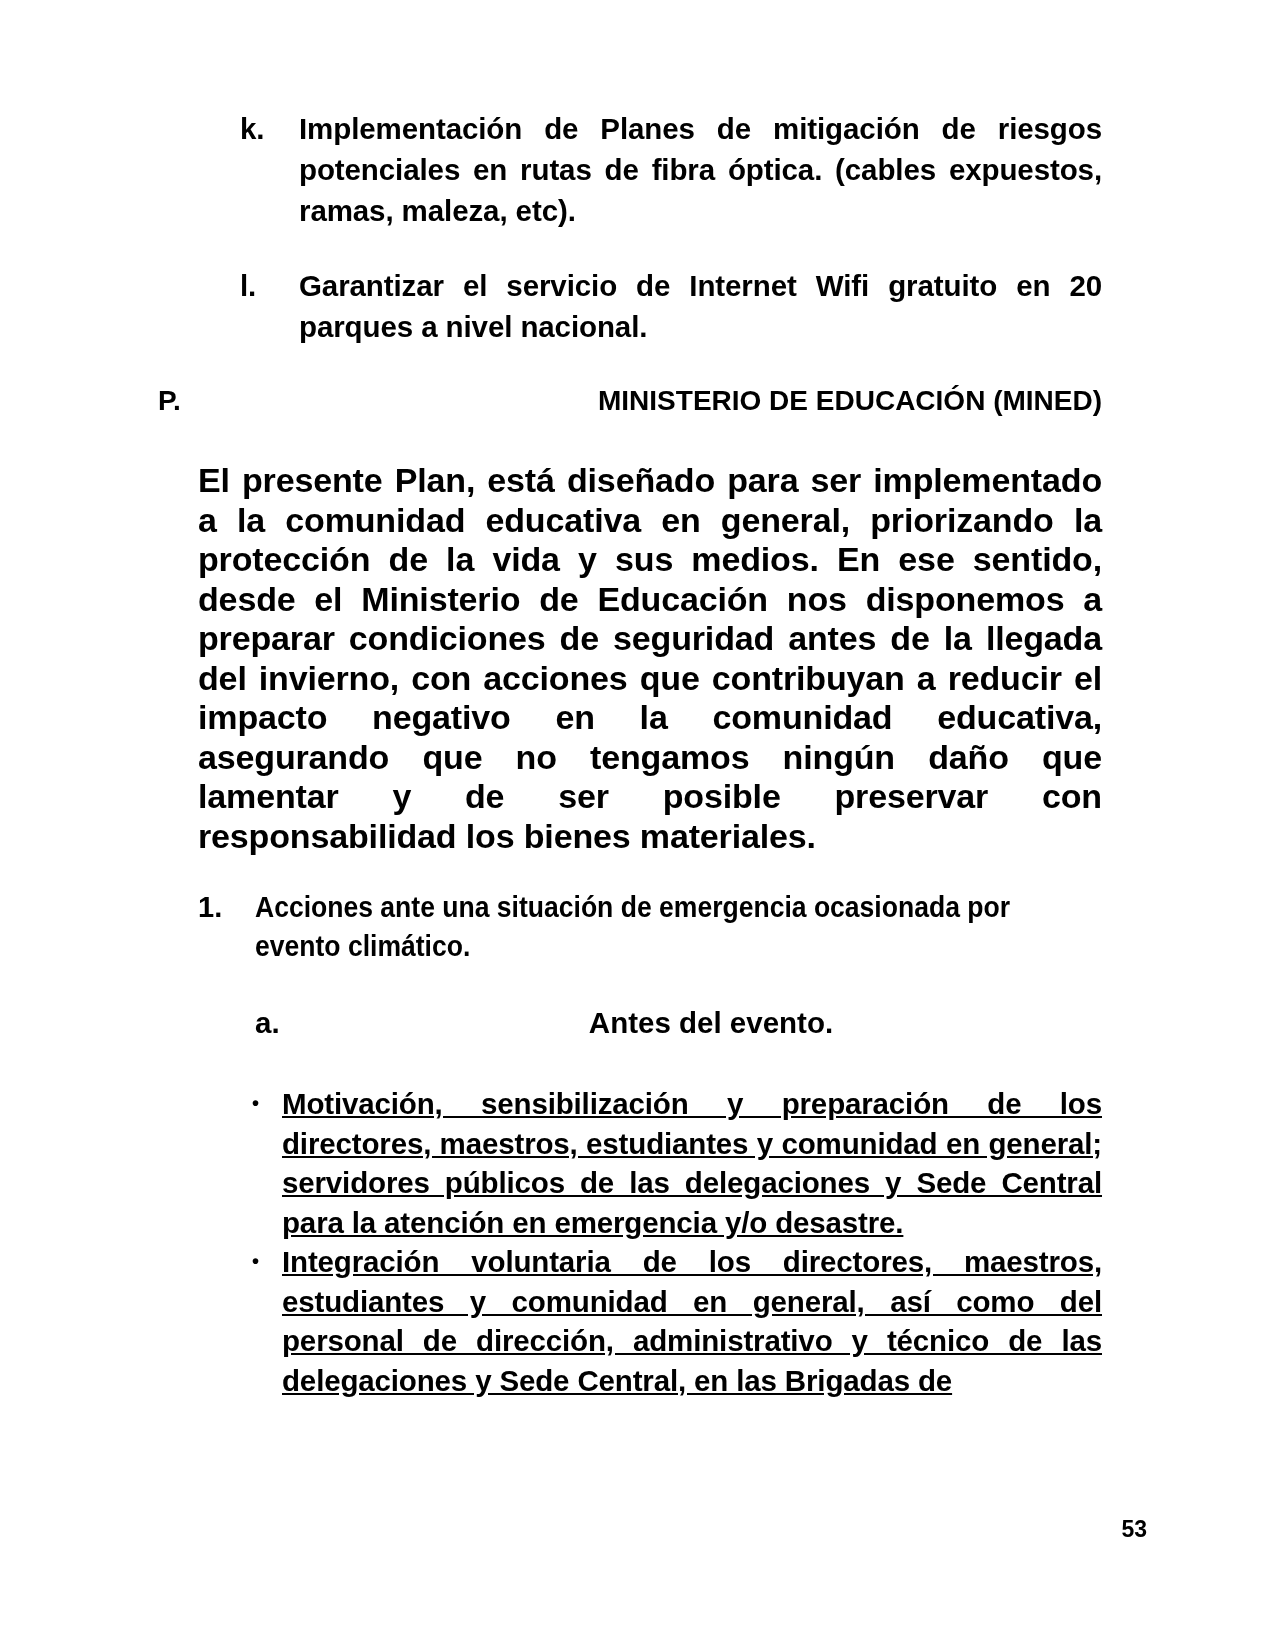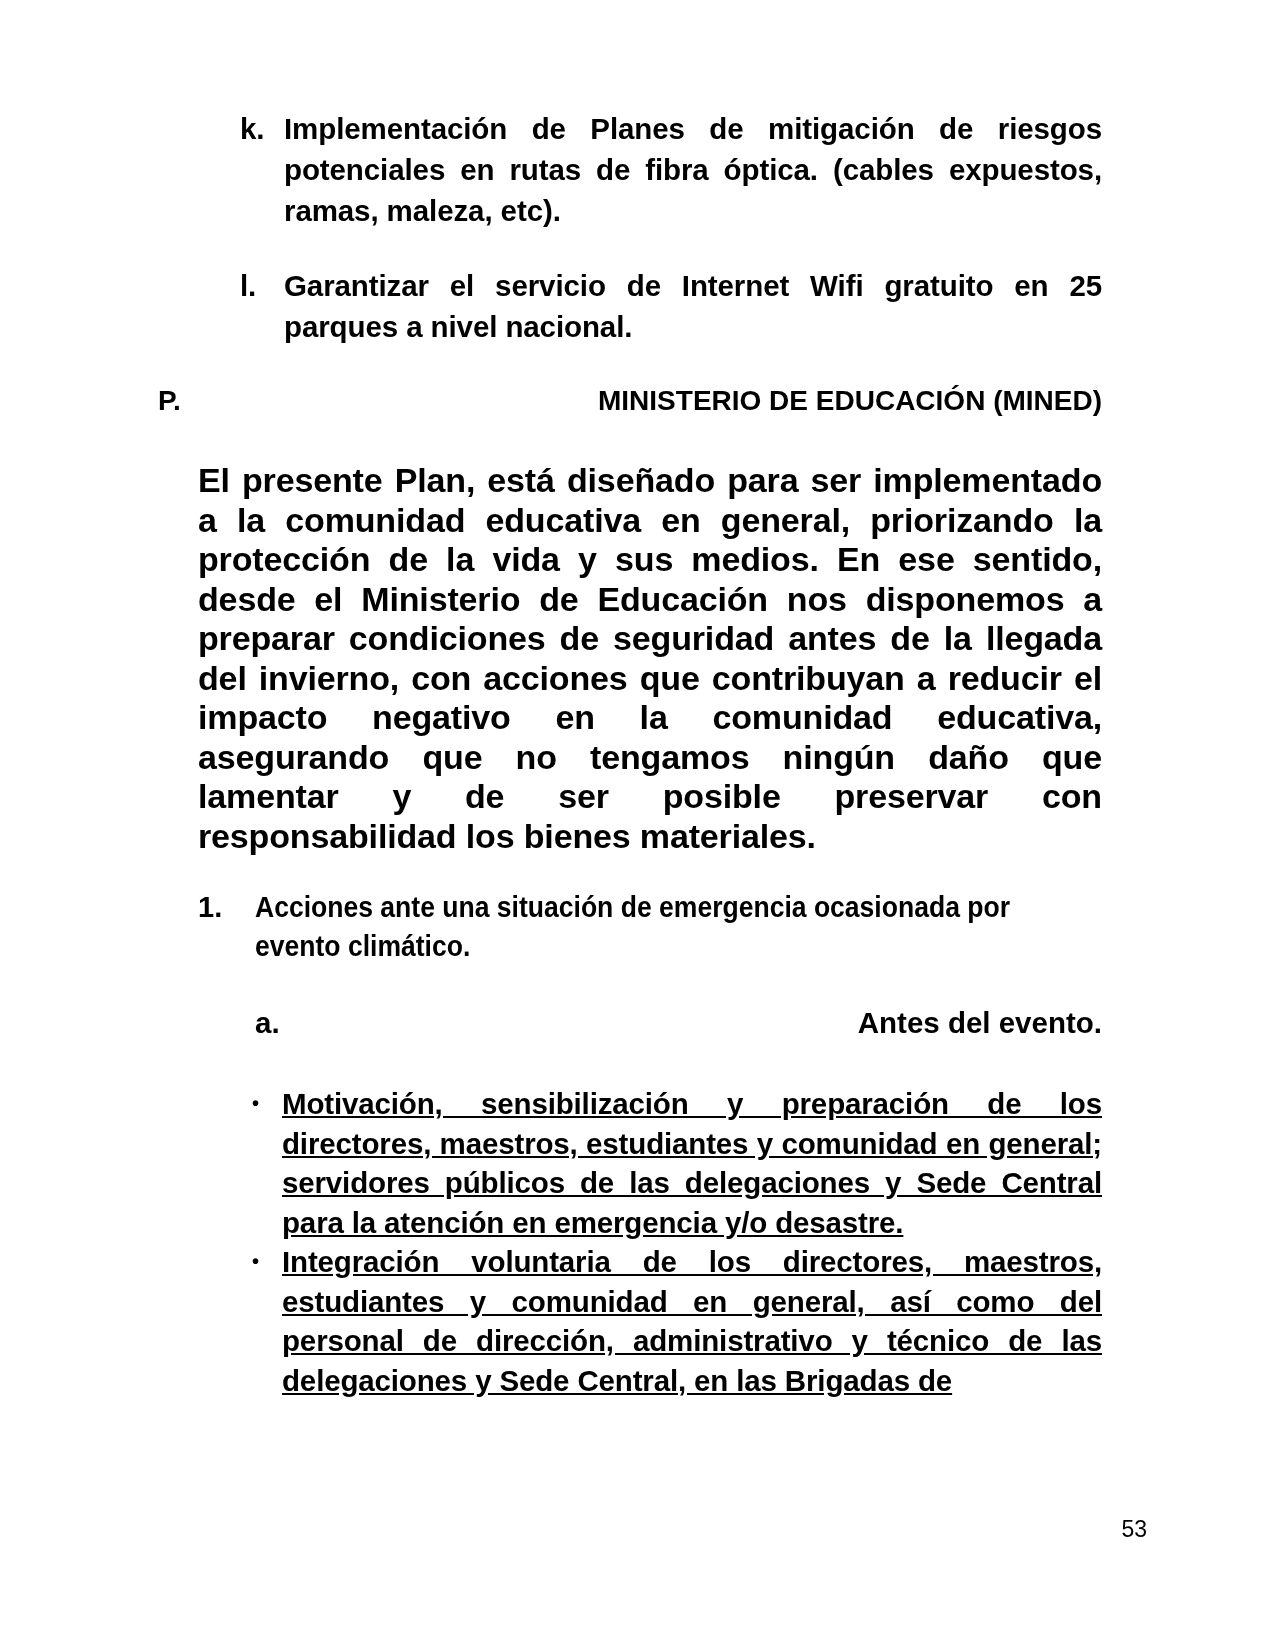--- a/index.html
+++ b/index.html
@@ -35,20 +35,21 @@
     flex: 0 0 auto;
     width: 44px;
     text-align: left;
     font-weight: bold;
   }
   .letter-item .body {
     flex: 1 1 auto;
     text-align: justify;
     text-justify: inter-word;
     font-weight: bold;
+    margin-left: 15px;
   }
 
   
   #item-k {
     left: 240px;
     top: 108px;
     width: 862px;
     font-size: 29.5px;
     line-height: 41px;
     letter-spacing: -0.1px;
@@ -131,21 +132,21 @@
     display: flex;
     align-items: flex-start;
     font-weight: bold;
   }
   #sub-item-a .marker {
     flex: 0 0 auto;
     width: 65px;
   }
   #sub-item-a .body {
     flex: 1 1 auto;
-    text-align: right;
+    text-align: center;
   }
 
   
   #bullet-list {
     left: 252px;
     top: 1084px;
     width: 850px;
     font-size: 29.5px;
     line-height: 39.5px;
     font-weight: bold;
@@ -169,37 +170,37 @@
     letter-spacing: -0.15px;
     text-decoration: underline;
   }
 
   
   #page-number {
     position: absolute;
     right: 128px;
     top: 1516px;
     font-size: 23px;
-    font-weight: normal;
+    font-weight: bold;
     text-align: right;
   }
 </style>
 </head>
 <body>
 
 <div class="page">
 
   <div class="blk letter-item" id="item-k">
     <span class="marker">k.</span>
     <span class="body">Implementación de Planes de mitigación de riesgos potenciales en rutas de fibra óptica. (cables expuestos, ramas, maleza, etc).</span>
   </div>
 
   <div class="blk letter-item" id="item-l">
     <span class="marker">l.</span>
-    <span class="body">Garantizar el servicio de Internet Wifi gratuito en 25 parques a nivel nacional.</span>
+    <span class="body">Garantizar el servicio de Internet Wifi gratuito en 20 parques a nivel nacional.</span>
   </div>
 
   <div class="blk" id="section-heading">
     <span class="marker">P.</span>
     <span class="body">MINISTERIO DE EDUCACIÓN (MINED)</span>
   </div>
 
   <div class="blk" id="intro-paragraph">El presente Plan, está diseñado para ser implementado a la comunidad educativa en general, priorizando la protección de la vida y sus medios. En ese sentido, desde el Ministerio de Educación nos disponemos a preparar condiciones de seguridad antes de la llegada del invierno, con acciones que contribuyan a reducir el impacto negativo en la comunidad educativa, asegurando que no tengamos ningún daño que lamentar y de ser posible preservar con responsabilidad los bienes materiales.</div>
 
   <div class="blk" id="num-item-1">

